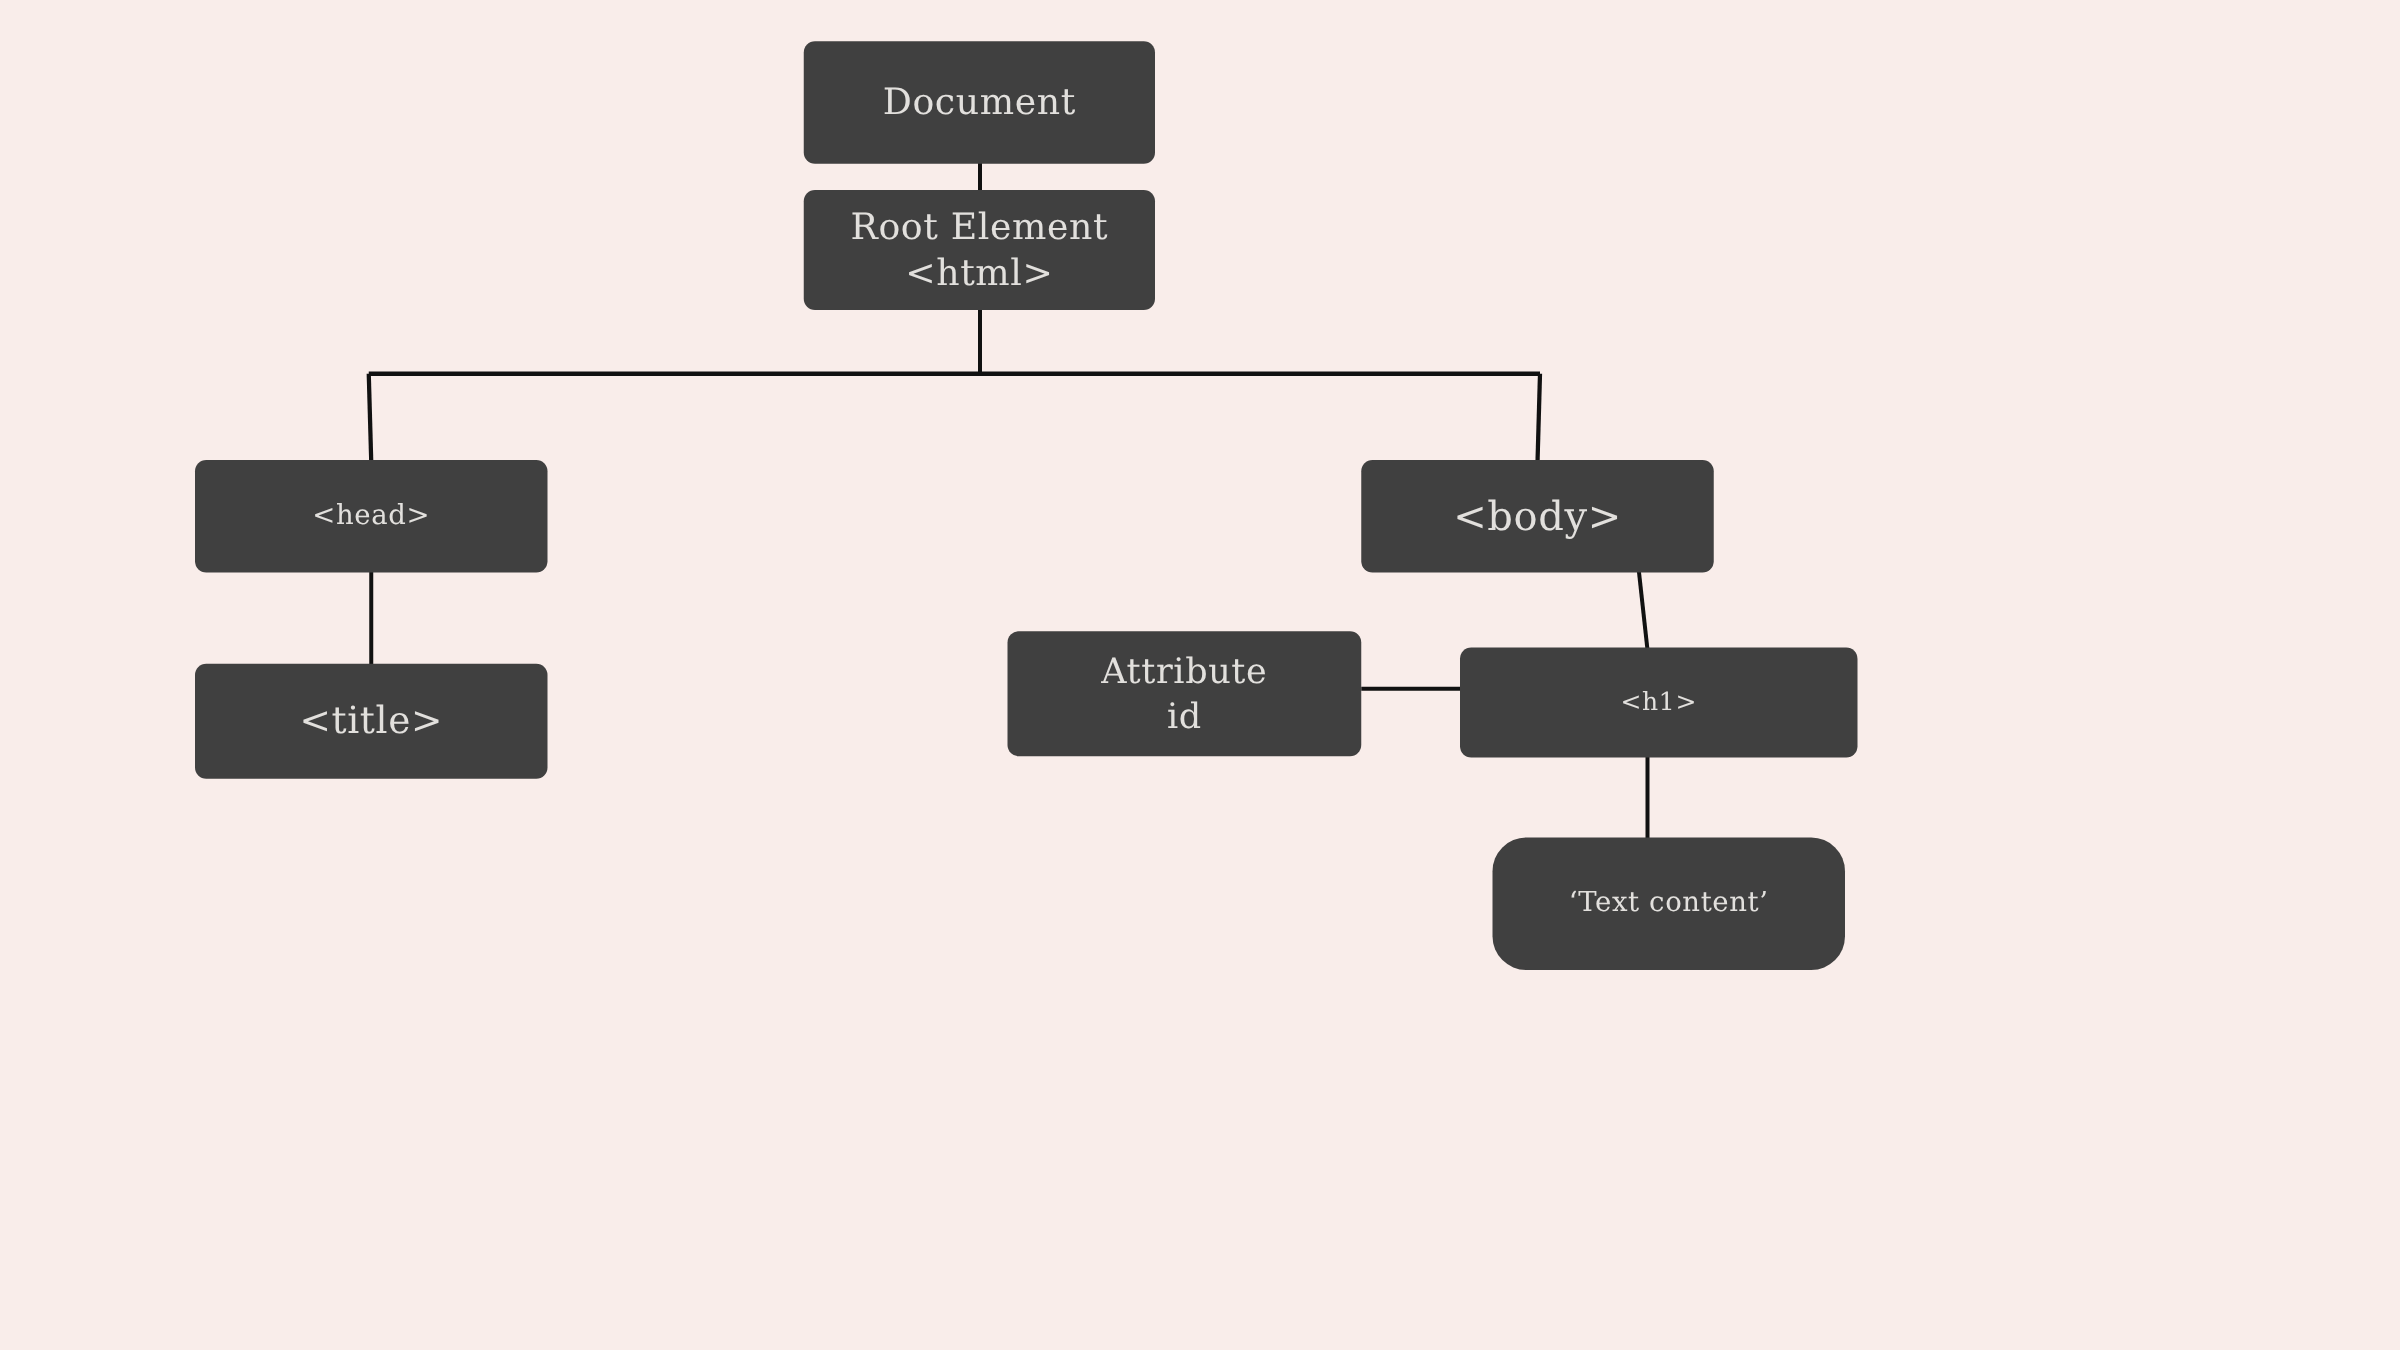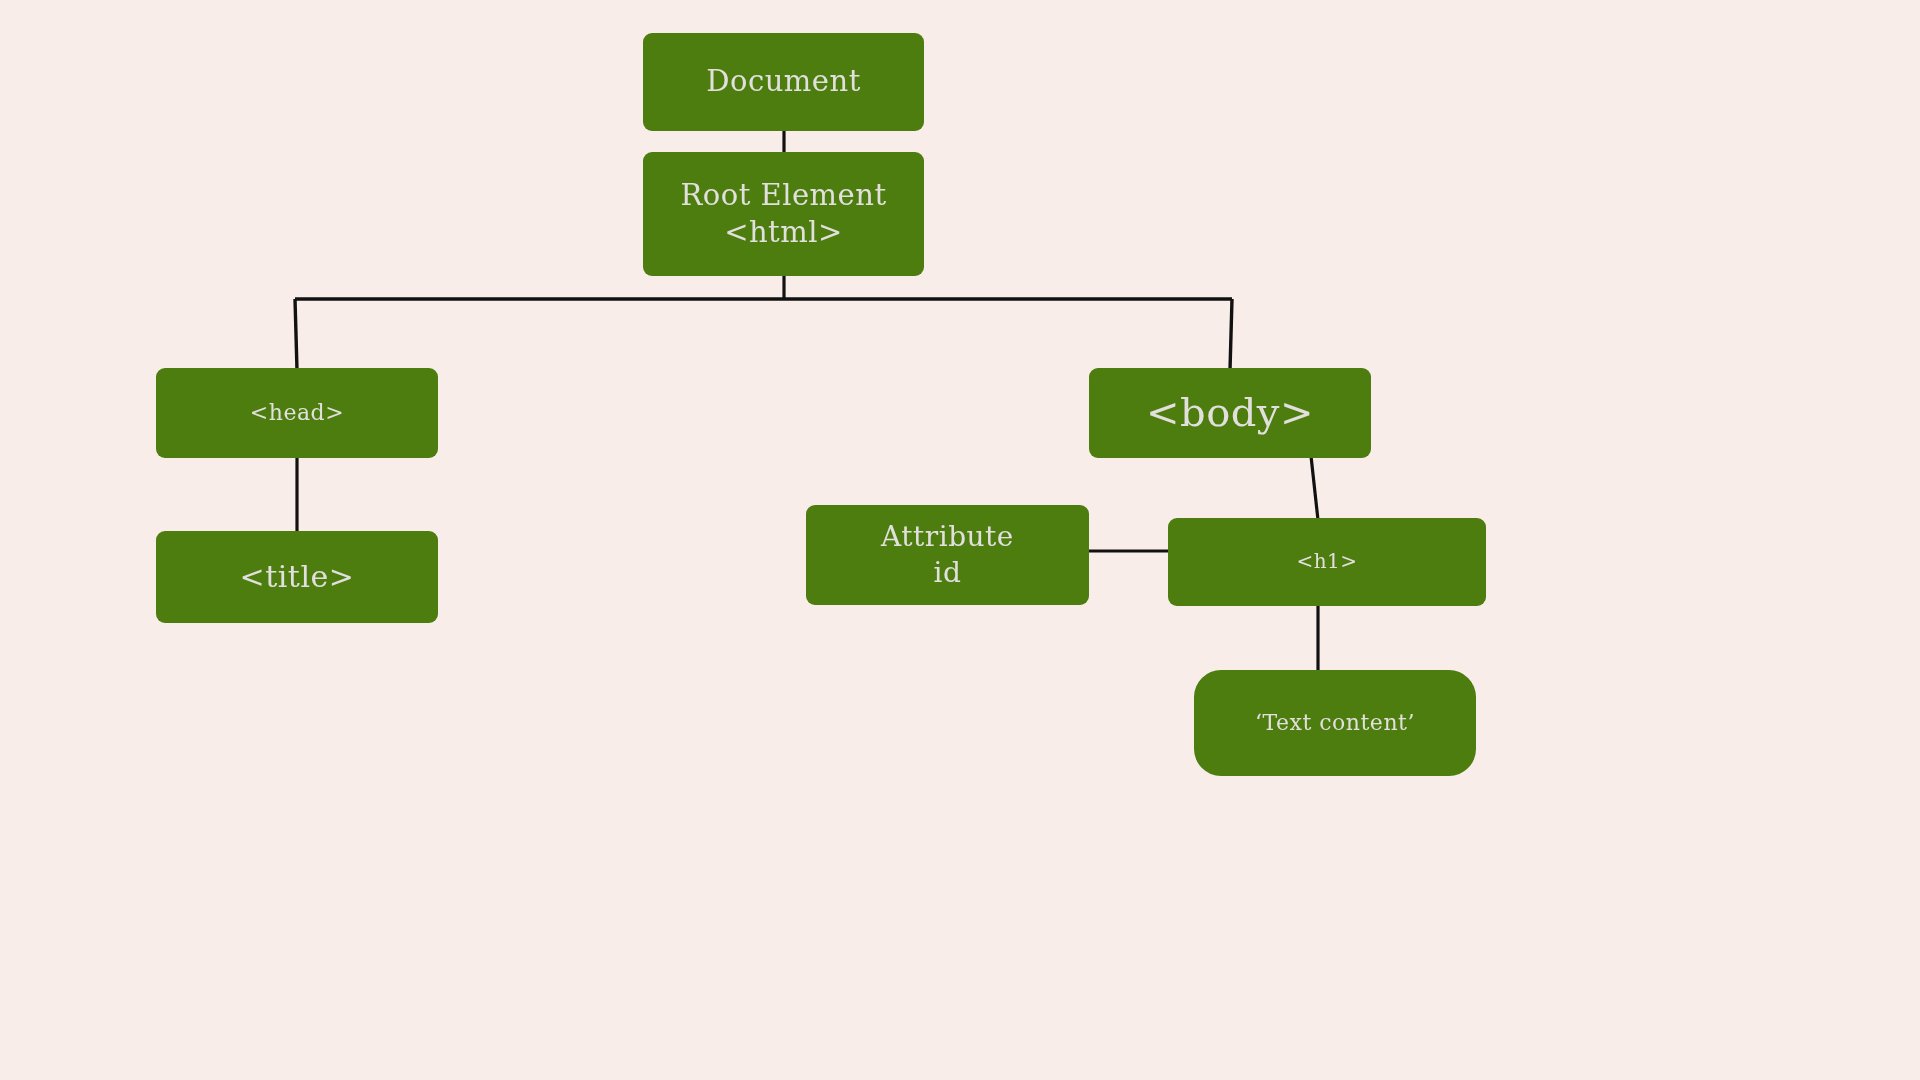--- a/index.html
+++ b/index.html
@@ -23,44 +23,44 @@
     position: absolute;
     left: 0;
     top: 0;
     width: 1920px;
     height: 1080px;
     z-index: 1;
   }
   .node {
     position: absolute;
     z-index: 2;
-    background: #4d7c0f;
+    background: #404040;
     border-radius: 9px;
     color: #e2e0dd;
     display: flex;
     align-items: center;
     justify-content: center;
     text-align: center;
     line-height: 1.28;
     box-sizing: border-box;
     padding: 4px 10px;
     letter-spacing: 0.5px;
     font-family: "DejaVu Serif", "Liberation Serif", serif;
     font-weight: 400;
   }
   .node .label {
     display: block;
     white-space: pre-line;
   }
 
   
   #node-document      { left: 643px;  top: 33px;  width: 281px; height: 98px;  font-size: 29px; }
-  #node-root-element  { left: 643px;  top: 152px; width: 281px; height: 124px;  font-size: 29px; }
+  #node-root-element  { left: 643px;  top: 152px; width: 281px; height: 96px;  font-size: 29px; }
   #node-head          { left: 156px;  top: 368px; width: 282px; height: 90px;  font-size: 22px; }
-  #node-body          { left: 1089px; top: 368px; width: 282px; height: 90px;  font-size: 40px; }
+  #node-body          { left: 1089px; top: 368px; width: 282px; height: 90px;  font-size: 32px; }
   #node-title         { left: 156px;  top: 531px; width: 282px; height: 92px;  font-size: 30px; }
   #node-attribute     { left: 806px;  top: 505px; width: 283px; height: 100px;  font-size: 28px; }
   #node-h1            { left: 1168px; top: 518px; width: 318px; height: 88px;  font-size: 20px; }
   #node-text-content  { left: 1194px; top: 670px; width: 282px; height: 106px;  font-size: 22px; border-radius: 27px; }
 </style>
 </head>
 <body>
 
 <div id="canvas">
 

